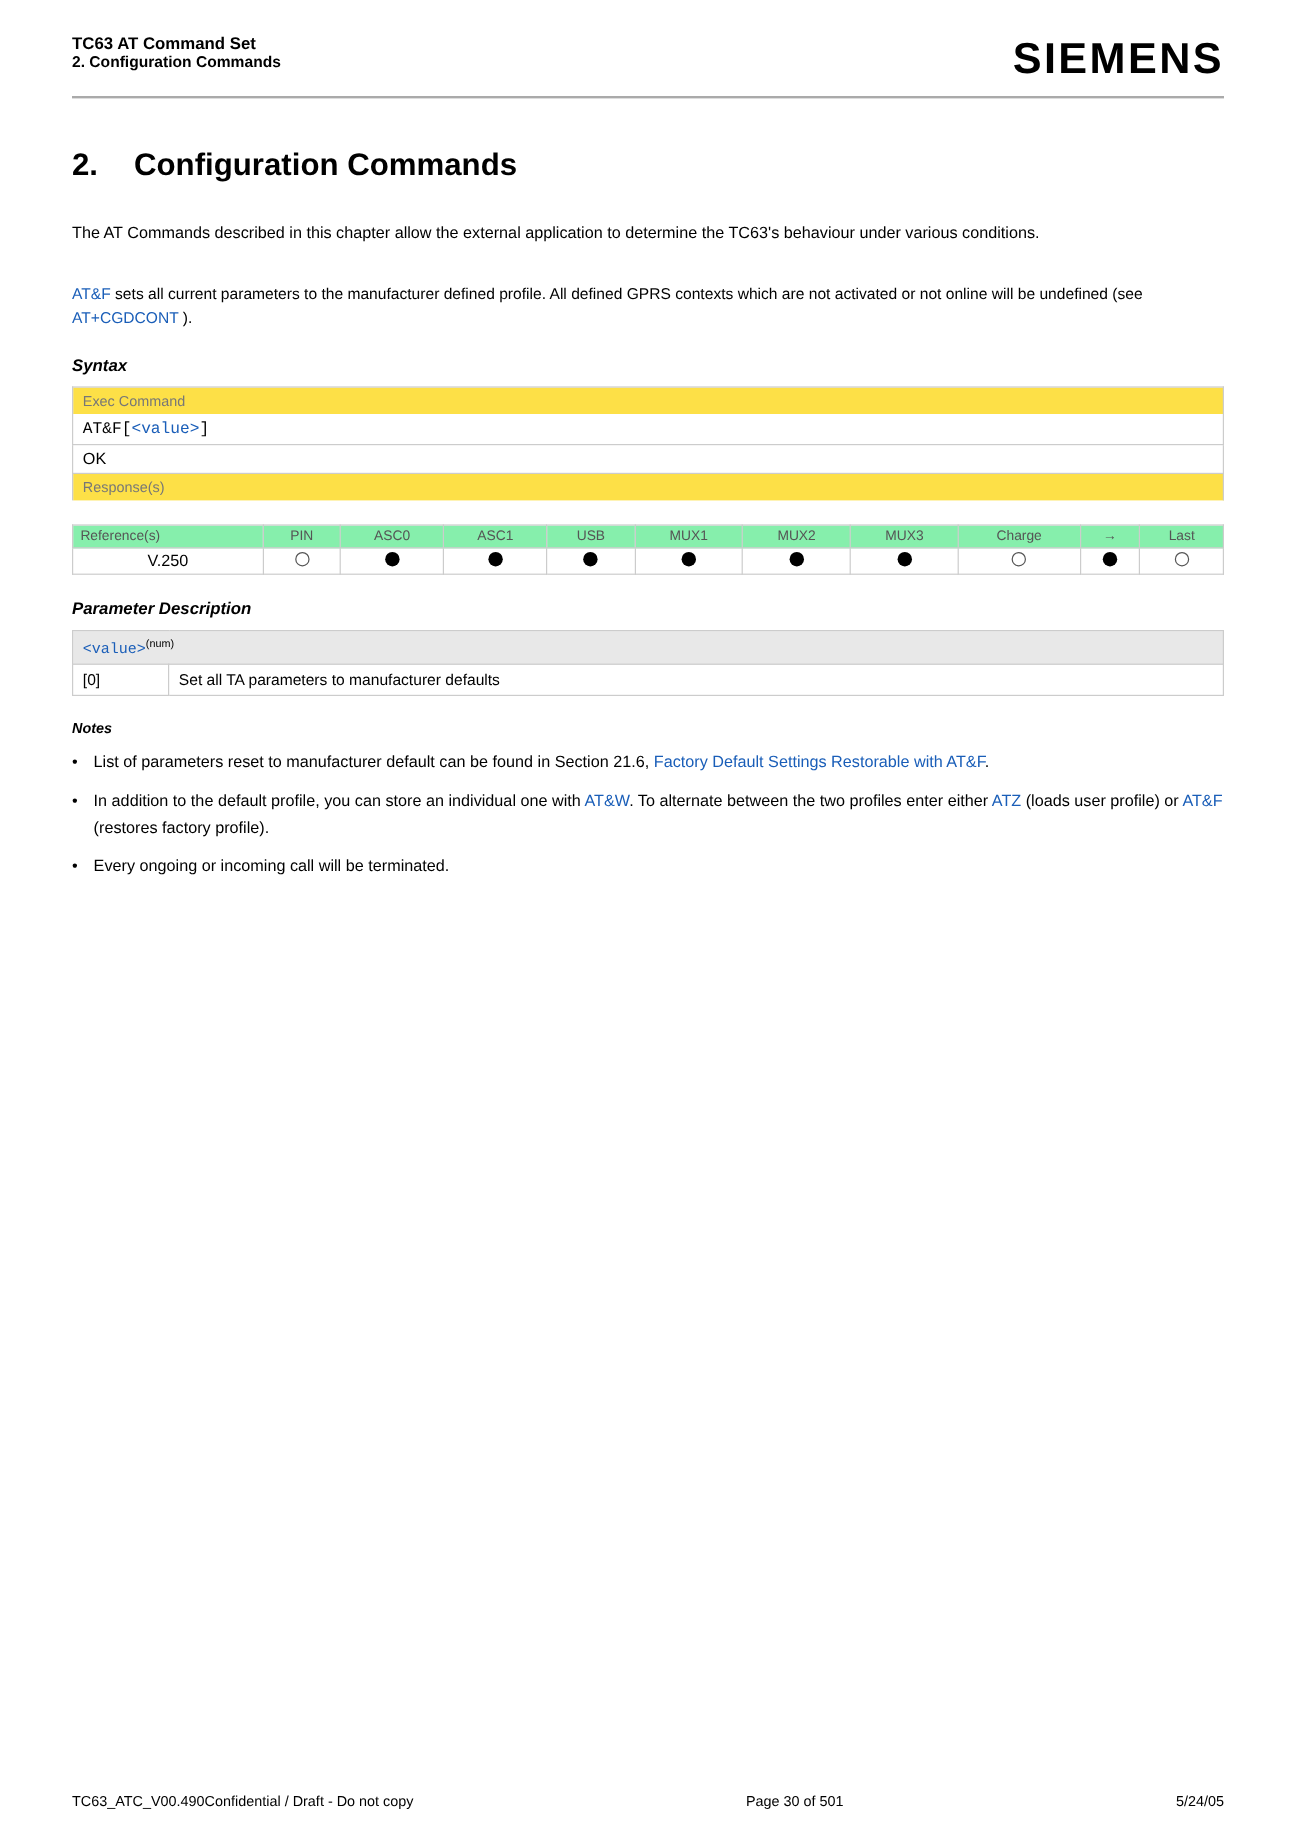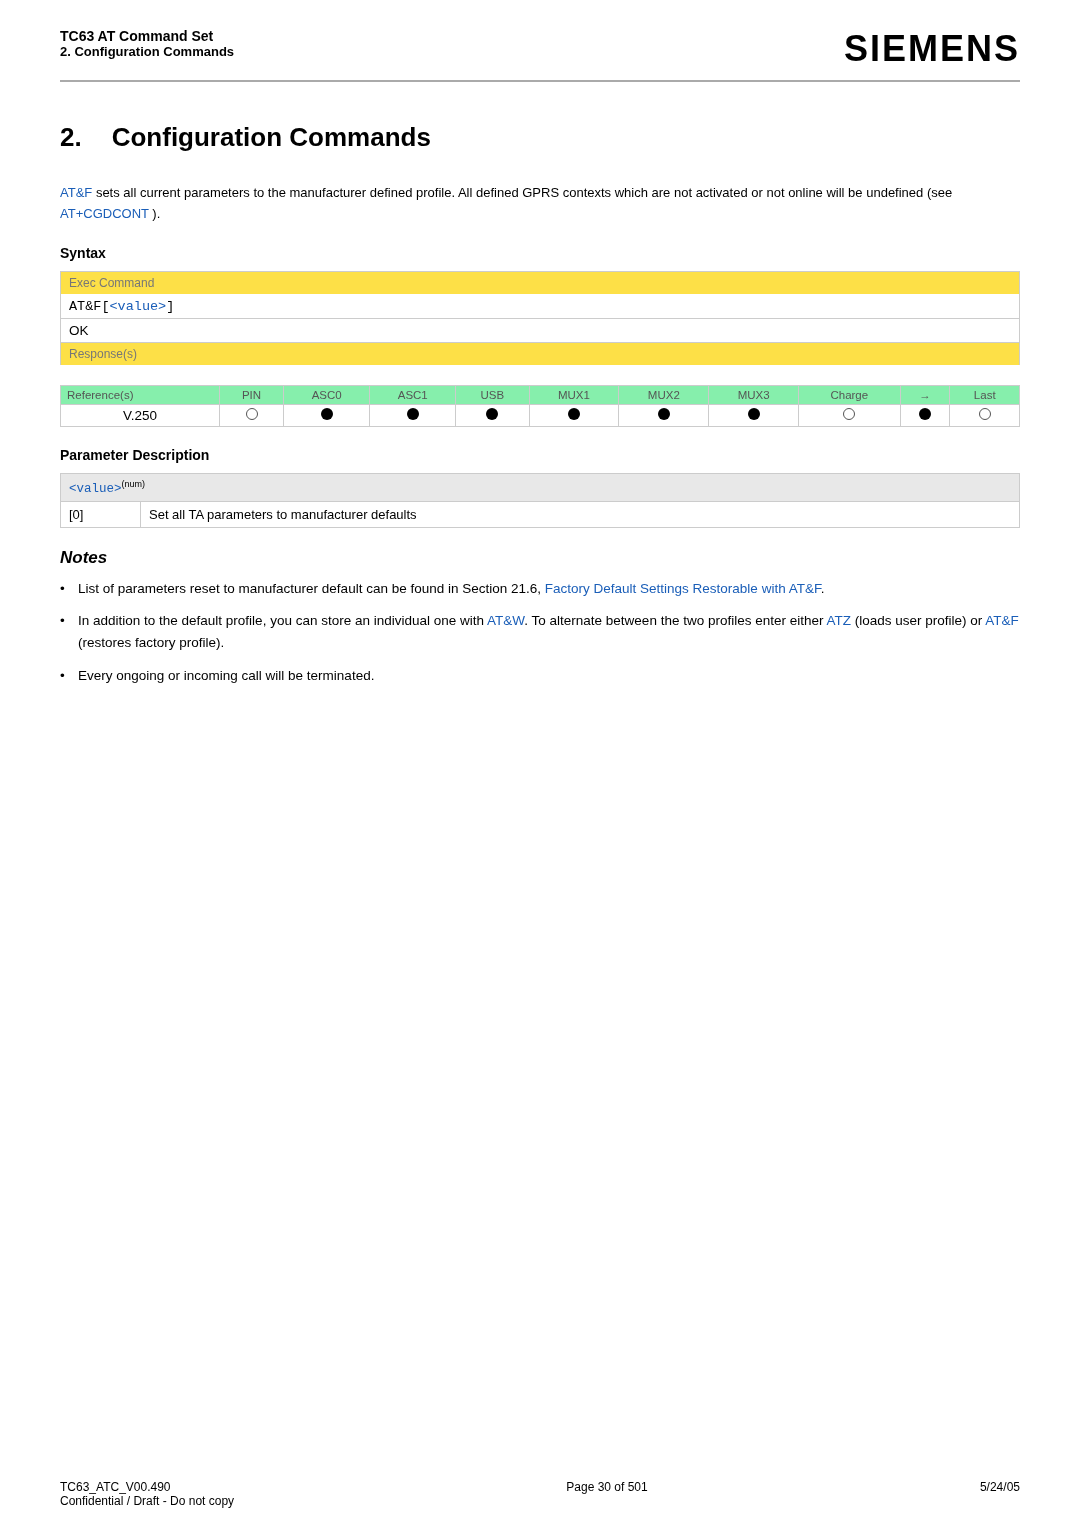--- a/index.html
+++ b/index.html
@@ -92,20 +92,21 @@
 
     .link-text {
       color: #1a5eb8;
       text-decoration: none;
     }
 
     
     .subsection-heading {
       font-size: 14px;
       font-weight: bold;
+      font-style: italic;
       margin-bottom: 10px;
     }
 
     
     .command-table {
       width: 100%;
       border-collapse: collapse;
       margin-bottom: 20px;
       font-size: 13px;
     }
@@ -201,21 +202,21 @@
     .param-value {
       width: 80px;
       vertical-align: top;
     }
     .param-desc {
       color: #000;
     }
 
     
     .notes-heading {
-      font-size: 17px;
+      font-size: 12px;
       font-weight: bold;
       font-style: italic;
       margin-bottom: 10px;
     }
     .notes-list {
       list-style: none;
       padding: 0;
     }
     .notes-list li {
       font-size: 13.5px;
@@ -242,41 +243,41 @@
       left: 0;
       right: 0;
       padding: 0 60px;
       display: flex;
       justify-content: space-between;
       font-size: 12px;
       color: #000;
     }
     .footer-left {
       display: flex;
-      flex-direction: column;
     }
   </style>
 </head>
 <body>
 
 <div class="page-header">
   <div class="header-left">
     <span class="header-title">TC63 AT Command Set</span>
     <span class="header-subtitle">2. Configuration Commands</span>
   </div>
   <div class="siemens-logo">SIEMENS</div>
 </div>
 <hr class="header-line">
 
 <div class="content">
 
   <h1 class="chapter-heading">
     <span class="chapter-number">2.</span><span>Configuration Commands</span>
   </h1>
 
+  <p class="intro-text">The AT Commands described in this chapter allow the external application to determine the TC63's behaviour under various conditions.</p>
 
 
   <p class="section-desc">
     <a class="link-text">AT&amp;F</a>
     <span> sets all current parameters to the manufacturer defined profile. All defined GPRS contexts which are not activated or not online will be undefined (see </span>
     <a class="link-text">AT+CGDCONT</a>
     <span>).</span>
   </p>
 
   <div class="subsection-heading">Syntax</div>

